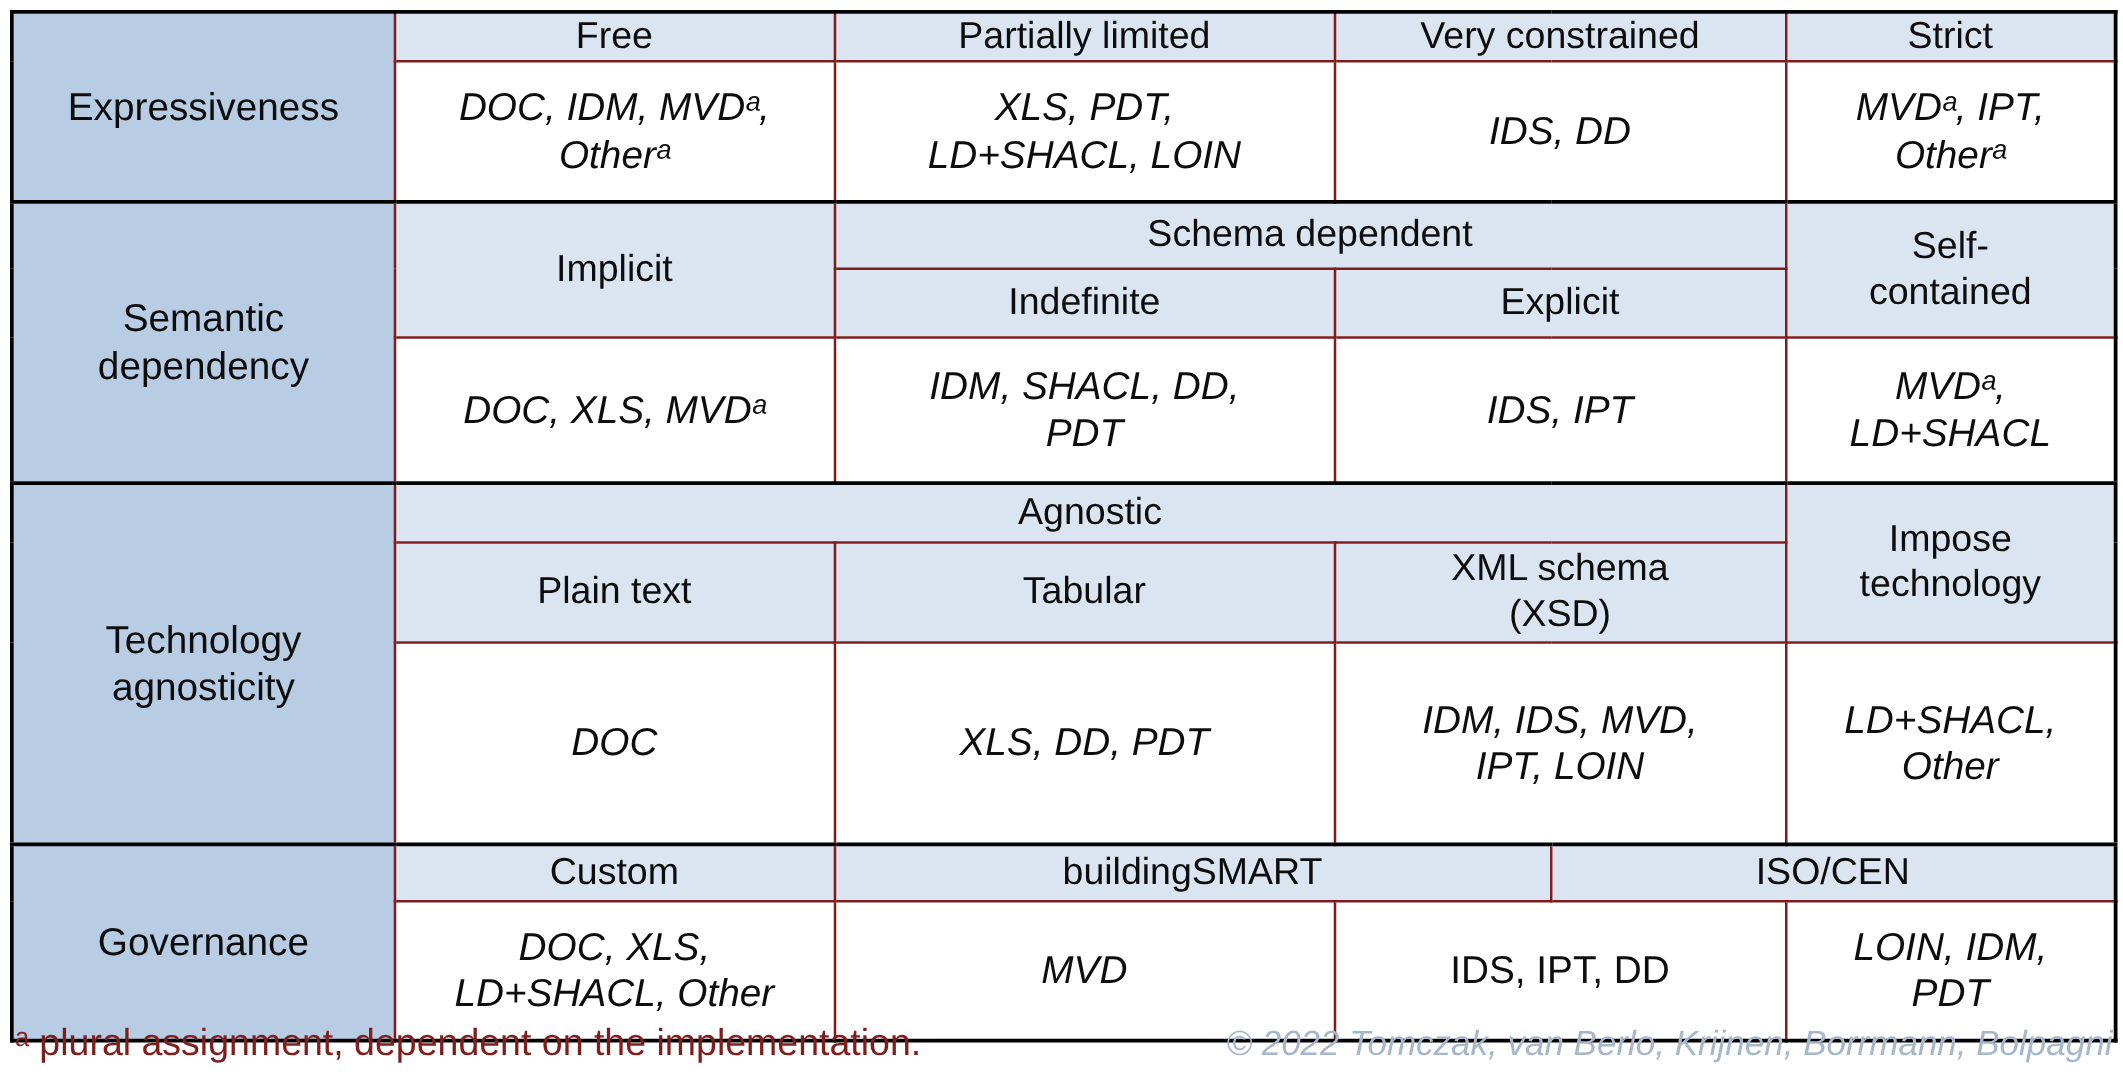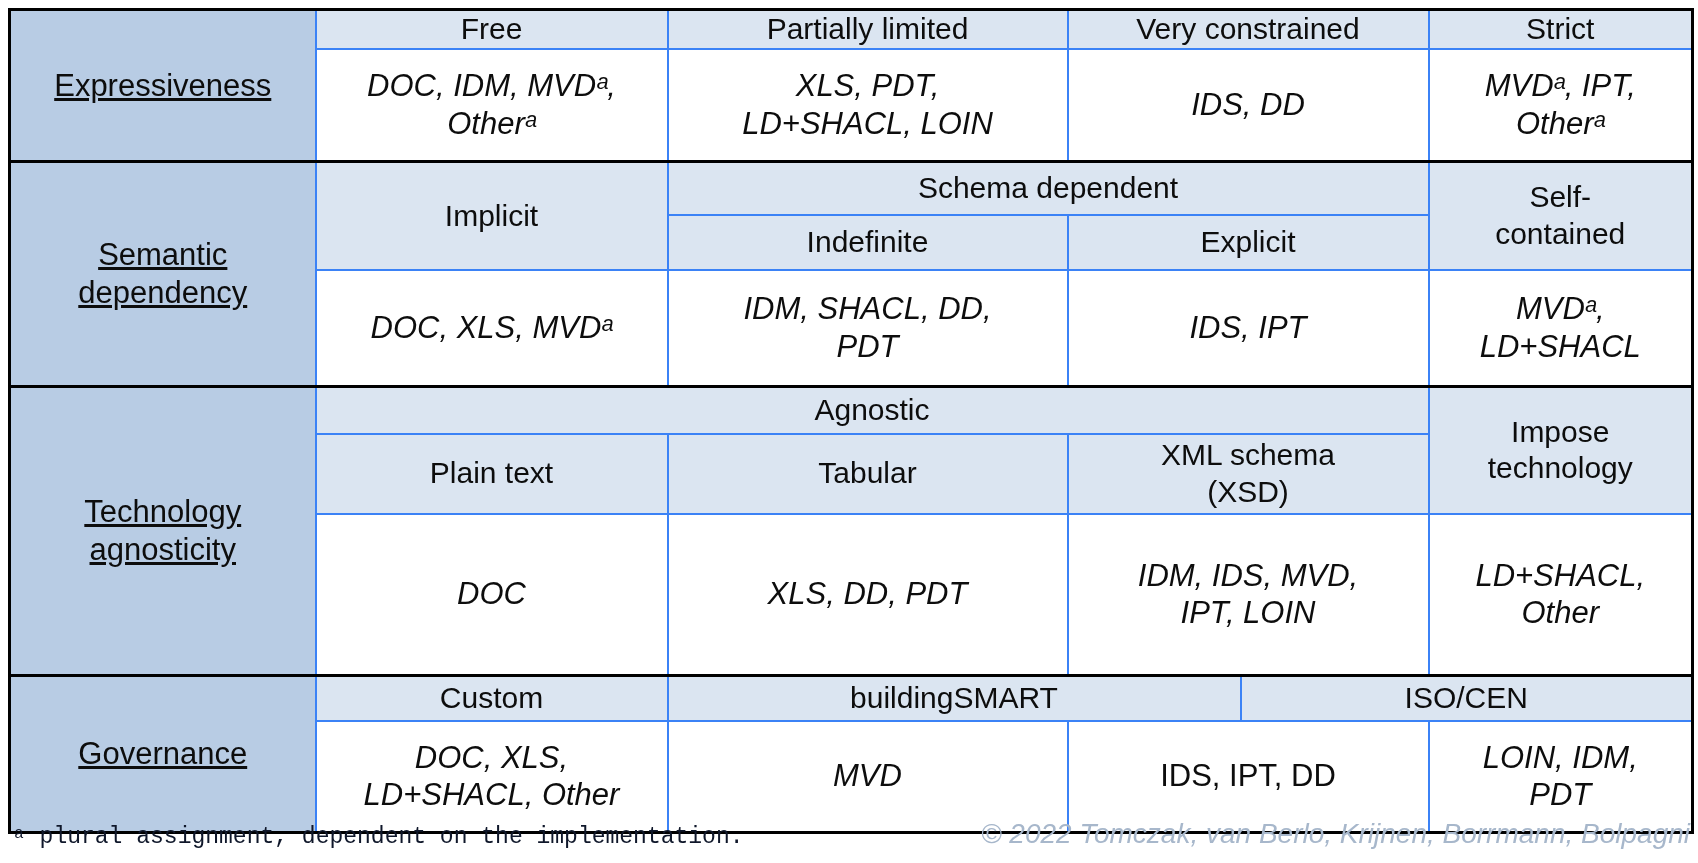--- a/index.html
+++ b/index.html
@@ -2,34 +2,34 @@
 <html><head>
 <meta charset="utf-8">
 <style>
   html,body { margin:0; padding:0; background:#ffffff; overflow:hidden; }
   .page { position:relative; width:1698px; height:863px; background:#ffffff;
           font-family:"Liberation Sans","DejaVu Sans",sans-serif; color:#0d0d0d; }
   table.matrix { position:absolute; left:8px; top:8px; width:1684px;
                  border-collapse:collapse; table-layout:fixed;
                  border:3px solid #000; }
   .matrix th, .matrix td {
-      border:2px solid #3b82f6; padding:0 6px; margin:0;
+      border:2px solid #7f1d1d; padding:0 6px; margin:0;
       text-align:center; vertical-align:middle;
       white-space:pre-line; line-height:1.22; overflow:hidden;
       font-weight:normal;
   }
-  .lbl { background:#b8cce4; font-size:31px; font-style:normal;text-decoration:underline; }
+  .lbl { background:#b8cce4; font-size:31px; font-style:normal; }
   .hdr { background:#dbe5f1; font-size:30px; font-style:normal; }
   .dat { background:#ffffff; font-size:31px; font-style:italic; }
   .roman { font-style:normal; }
   .valign-bottom { vertical-align:bottom; padding-bottom:7px; }
   tr.section-start > th, tr.section-start > td { border-top:3px solid #000; }
   .footer { position:absolute; left:8px; top:818px; width:1684px;
             display:flex; justify-content:space-between; align-items:baseline; }
-  .footnote { font-size:23px; color:#0f172a; padding-left:4px;font-family:Liberation Mono, monospace; }
+  .footnote { font-size:30px; color:#7f1d1d; padding-left:4px; }
   .copyright { font-size:28px; font-style:italic; color:#a7b7cb; padding-right:2px; }
 </style>
 </head>
 <body>
 
 <div class="page">
 
   <table class="matrix">
     <colgroup>
       <col style="width:306px">

